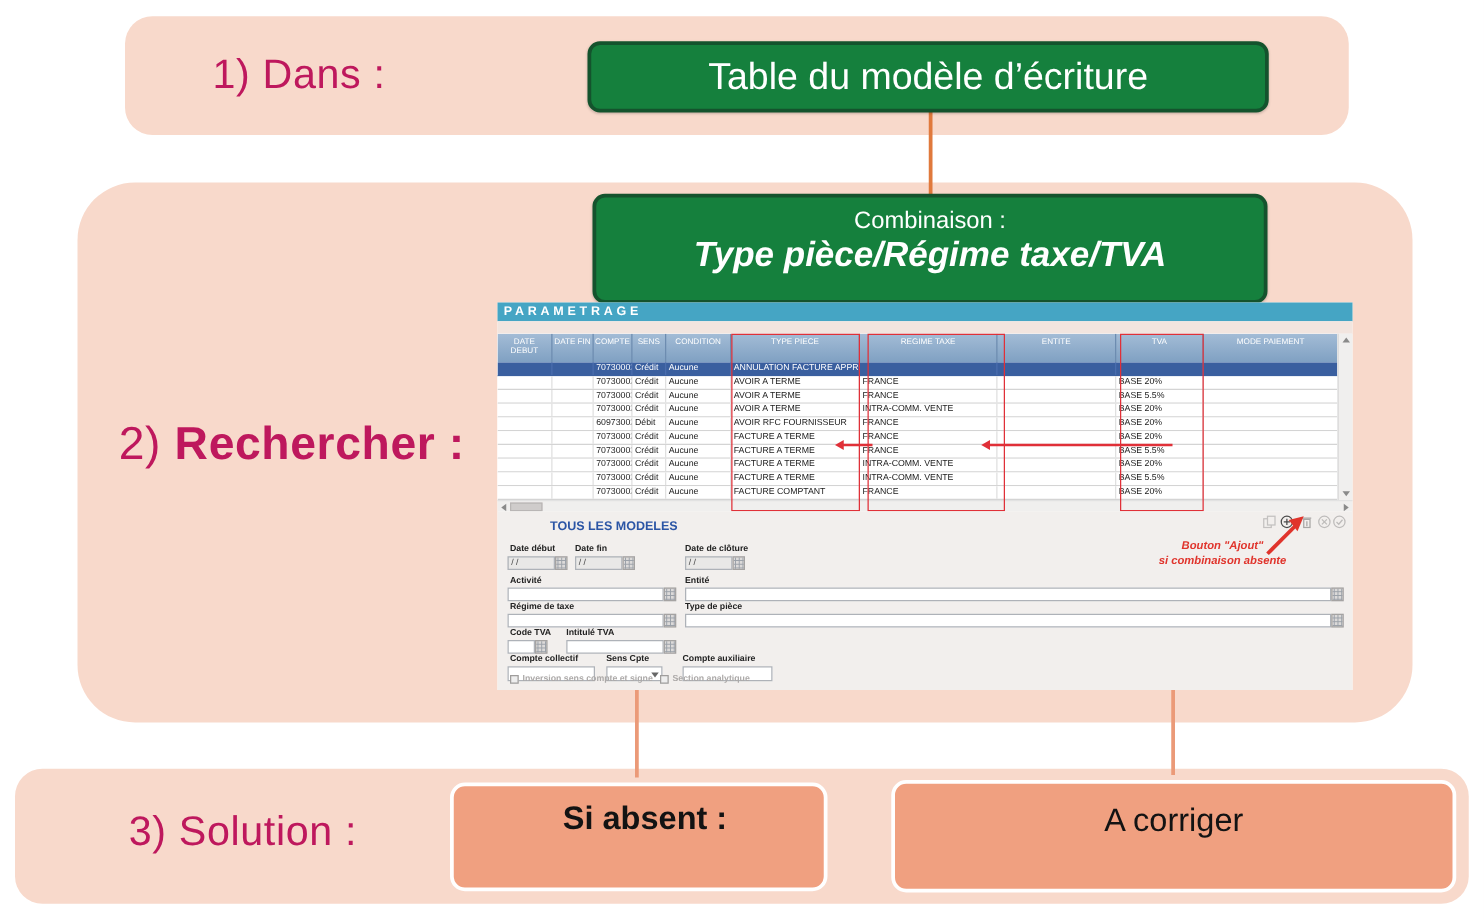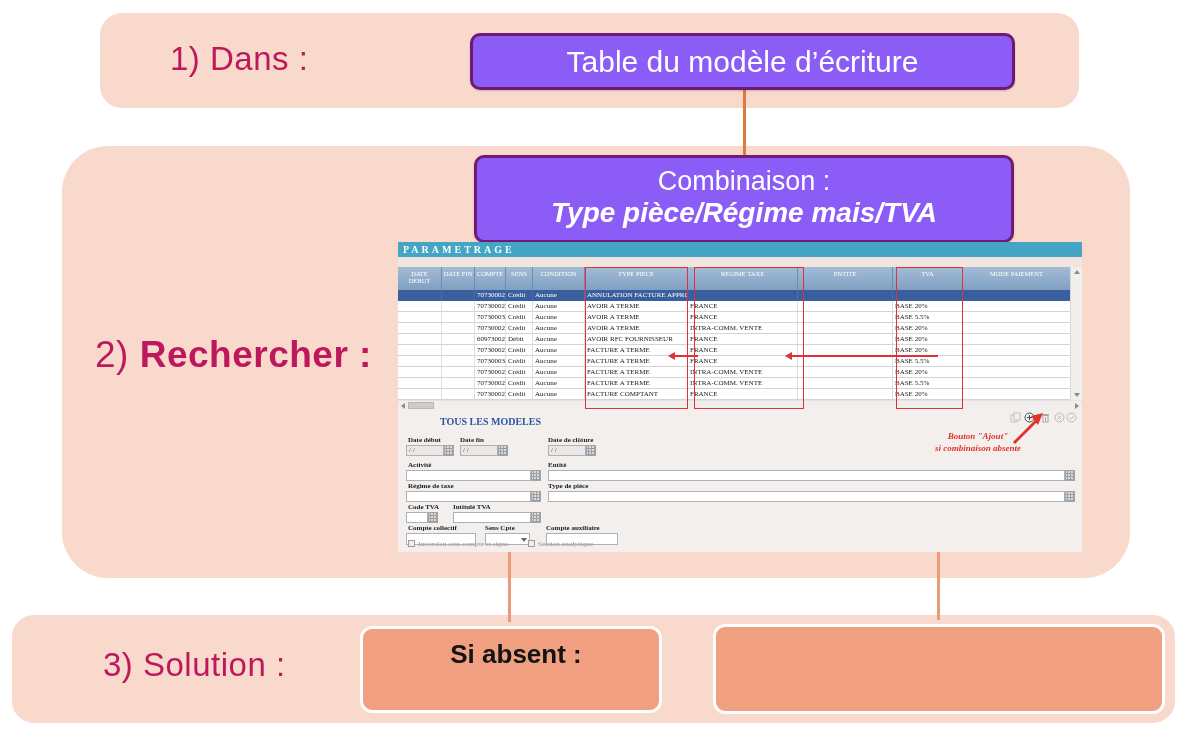--- a/index.html
+++ b/index.html
@@ -14,45 +14,45 @@
   .band { background:#f8d9cb; }
   .band-top    { left:100px; top:13px;  width:979px;  height:95px;  border-radius:22px; }
   .band-middle { left:62px;  top:146px; width:1068px; height:432px; border-radius:46px; }
   .band-bottom { left:12px;  top:615px; width:1163px; height:108px; border-radius:22px; }
 
   .step-label { color:#be185d; font-size:33px; letter-spacing:.5px; }
   .step-label b { font-weight:bold; }
   #step2-label { font-size:37px; }
 
   .orange-box {
-    background:#8b5cf6; border:3px solid #701a75; border-radius:10px;
+    background:#15803d; border:3px solid #14532d; border-radius:10px;
     color:#ffffff; text-align:center; box-shadow:0 1px 2px rgba(0,0,0,.18);
   }
   #step1-button { left:470px; top:33px; width:545px; height:57px; font-size:30px; line-height:51px; }
   #combo-box    { left:474px; top:155px; width:540px; height:88px; padding-top:8px; }
-  #combo-line1  { font-size:27px; }
+  #combo-line1  { font-size:19px; }
   #combo-line2  { font-size:28px; font-weight:bold; font-style:italic; }
 
   .connector-v { width:3px; background:#e0793c; }
   #connector-top { left:743px; top:88px; height:70px; }
   #connector-b1  { left:508px; top:550px; height:72px; background:#eb9a78; }
   #connector-b2  { left:937px; top:550px; height:70px; background:#eb9a78; }
 
   .solution-box {
     background:#f0a080; border:3px solid #ffffff; border-radius:12px;
     color:#131313; text-align:center; padding-top:10px;
   }
   #box-absent  { left:360px; top:626px; width:302px; height:87px; }
   #box-present { left:713px; top:624px; width:452px; height:90px; }
   .solution-box .l1 { font-size:26px; font-weight:bold;margin-left:10px; }
   .solution-box .l1 .colon { font-weight:normal; }
   .solution-box .l2 { font-size:26px; margin-top:4px; }
 
   
-  #shot { left:398px; top:242px; width:684px; height:310px; background:#ffffff; font-family:Liberation Serif, serif; }
+  #shot { left:398px; top:242px; width:684px; height:310px; background:#ffffff; font-family:Liberation Sans, sans-serif; }
   #shot-titlebar { left:0; top:0; width:684px; height:15px; background:#45a5c4; color:#fff;
     font-size:10px; font-weight:bold; letter-spacing:3px; line-height:15px; padding-left:5px; }
   #shot-gap { left:0; top:15px; width:684px; height:10px; background:#f2e5df; }
 
   
   #ptable { left:0; top:25px; width:672px; height:133px; background:#ffffff; overflow:hidden; }
   .thead { display:flex; height:23px;
     background:linear-gradient(#a3bcd6, #7fa0c2); }
   .th { color:#ffffff; font-size:6.5px; line-height:7px; text-align:center;
     display:flex; align-items:flex-start; justify-content:center; padding-top:3px;
@@ -126,21 +126,21 @@
   <div class="abs connector-v" id="connector-b1"></div>
   <div class="abs connector-v" id="connector-b2"></div>
 
   <div class="abs step-label" id="step1-label" style="left:170px; top:40px;">1) Dans :</div>
   <div class="abs orange-box" id="step1-button">Table du modèle d’écriture</div>
 
   <div class="abs step-label" id="step2-label" style="left:95px; top:334px;"><span>2) </span><b>Rechercher :</b></div>
 
   <div class="abs orange-box" id="combo-box">
     <div id="combo-line1">Combinaison :</div>
-    <div id="combo-line2">Type pièce/Régime mais/TVA</div>
+    <div id="combo-line2">Type pièce/Régime taxe/TVA</div>
   </div>
 
   <div class="abs" id="shot">
 
     <div class="abs" id="shot-titlebar">PARAMETRAGE</div>
     <div class="abs" id="shot-gap"></div>
 
     <div class="abs" id="ptable">
       <div class="thead">
           <div class="th col-date_debut">DATE
@@ -385,15 +385,16 @@
       <div class="abs cb-label" style="left:140px; top:131px;">Section analytique</div>
     </div>
   </div>
 
   <div class="abs step-label" id="step3-label" style="left:103px; top:646px;">3) Solution :</div>
 
   <div class="abs solution-box" id="box-absent">
     <div class="l1">Si absent :</div>
   </div>
   <div class="abs solution-box" id="box-present">
+    <div class="l2">A corriger</div>
   </div>
 
 </div>
 
 </body></html>

